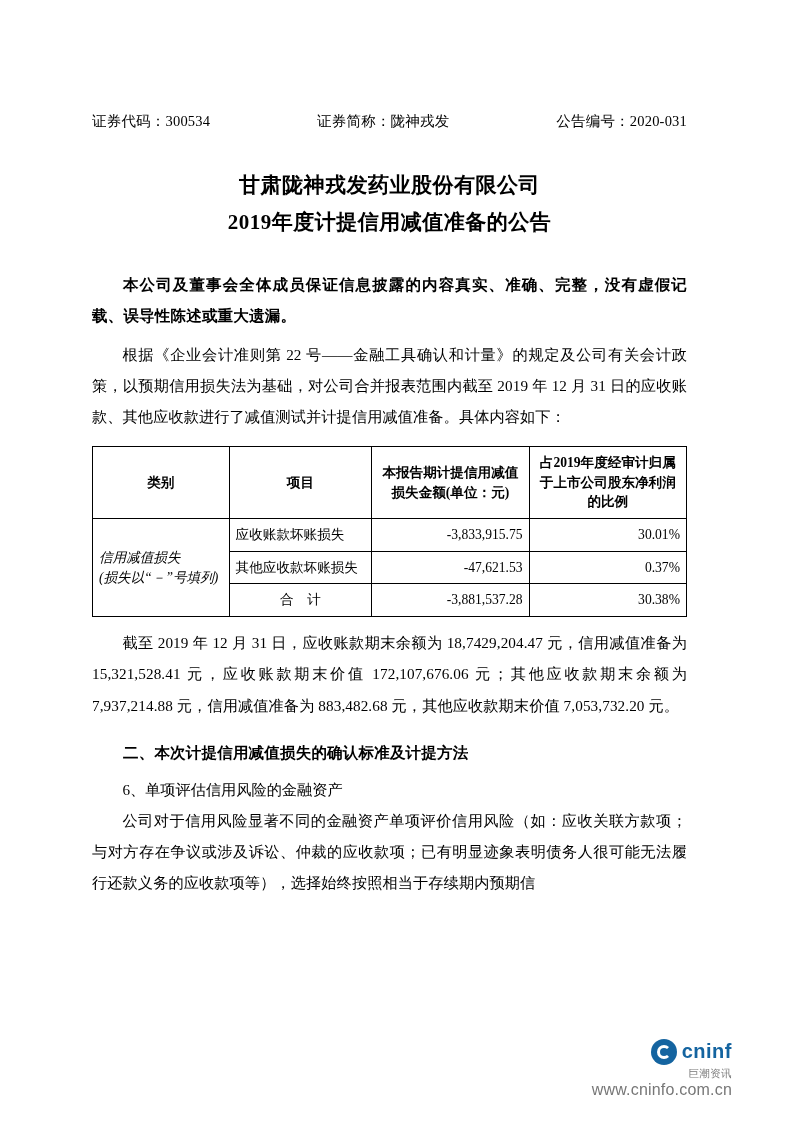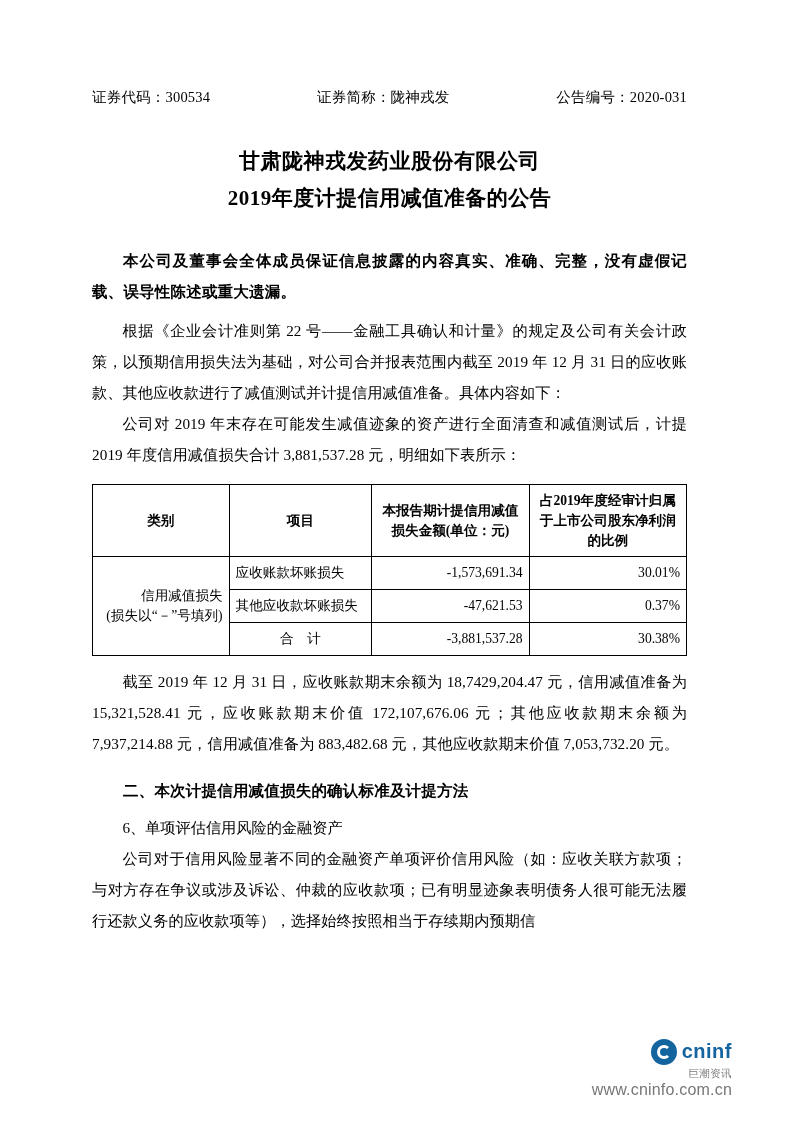--- a/index.html
+++ b/index.html
@@ -13,21 +13,21 @@
     font-family: "Liberation Serif", "DejaVu Serif", serif;
     color: #000000;
     position: relative;
     overflow: hidden;
   }
   .page {
     position: relative;
     width: 779px;
     height: 1122px;
     box-sizing: border-box;
-    padding: 88px 92px 0 92px;
+    padding: 112px 92px 0 92px;
   }
   .header-row {
     display: flex;
     justify-content: space-between;
     align-items: baseline;
     font-size: 14.5px;
     letter-spacing: 0.2px;
     margin-bottom: 36px;
   }
   .header-row .hcell {
@@ -93,21 +93,21 @@
     padding: 6px 6px;
     line-height: 1.45;
     vertical-align: middle;
   }
   table.data th {
     text-align: center;
     font-weight: bold;
   }
   td.center { text-align: center; }
   td.right { text-align: right; padding-right: 8px; }
-  td.catcell { text-align: right; line-height: 1.8; }
+  td.catcell { text-align: left; line-height: 1.8; font-style: italic; }
   td.itemcell { text-align: left; padding-left: 10px; }
 
   .col-1 { width: 23%; }
   .col-2 { width: 24%; }
   .col-3 { width: 26.5%; }
   .col-4 { width: 26.5%; }
 
   .footer-logo {
     position: absolute;
     right: 47px;
@@ -175,21 +175,20 @@
   <div class="title">
     <span>甘肃陇神戎发药业股份有限公司</span>
     <span class="line2">2019年度计提信用减值准备的公告</span>
   </div>
 
   <div class="statement">本公司及董事会全体成员保证信息披露的内容真实、准确、完整，没有虚假记载、误导性陈述或重大遗漏。</div>
 
   <p class="body spaced">根据《企业会计准则第 22 号——金融工具确认和计量》的规定及公司有关会计政策，以预期信用损失法为基础，对公司合并报表范围内截至 2019 年 12 月 31 日的应收账款、其他应收款进行了减值测试并计提信用减值准备。具体内容如下：</p>
 
 
-  <p class="body">公司对 2019 年末存在可能发生减值迹象的资产进行全面清查和减值测试后，计提 2019 年度信用减值损失合计 3,881,537.28 元，明细如下表所示：</p>
 
   <table class="data">
     <colgroup>
       <col class="col-1">
         <col class="col-2">
         <col class="col-3">
         <col class="col-4">
     </colgroup>
     <thead>
       <tr>
@@ -199,21 +198,21 @@
         <th>占2019年度经审计归属于上市公司股东净利润的比例</th>
       </tr>
     </thead>
     <tbody>
       <tr>
         <td class="catcell" rowspan="3">
           <div>信用减值损失</div>
           <div>(损失以“－”号填列)</div>
         </td>
         <td class="itemcell">应收账款坏账损失</td>
-        <td class="right">-1,573,691.34</td>
+        <td class="right">-3,833,915.75</td>
         <td class="right">30.01%</td>
       </tr>
       <tr>
         <td class="itemcell">其他应收款坏账损失</td>
         <td class="right">-47,621.53</td>
         <td class="right">0.37%</td>
       </tr>
       <tr>
         <td class="center">合　计</td>
         <td class="right">-3,881,537.28</td>

